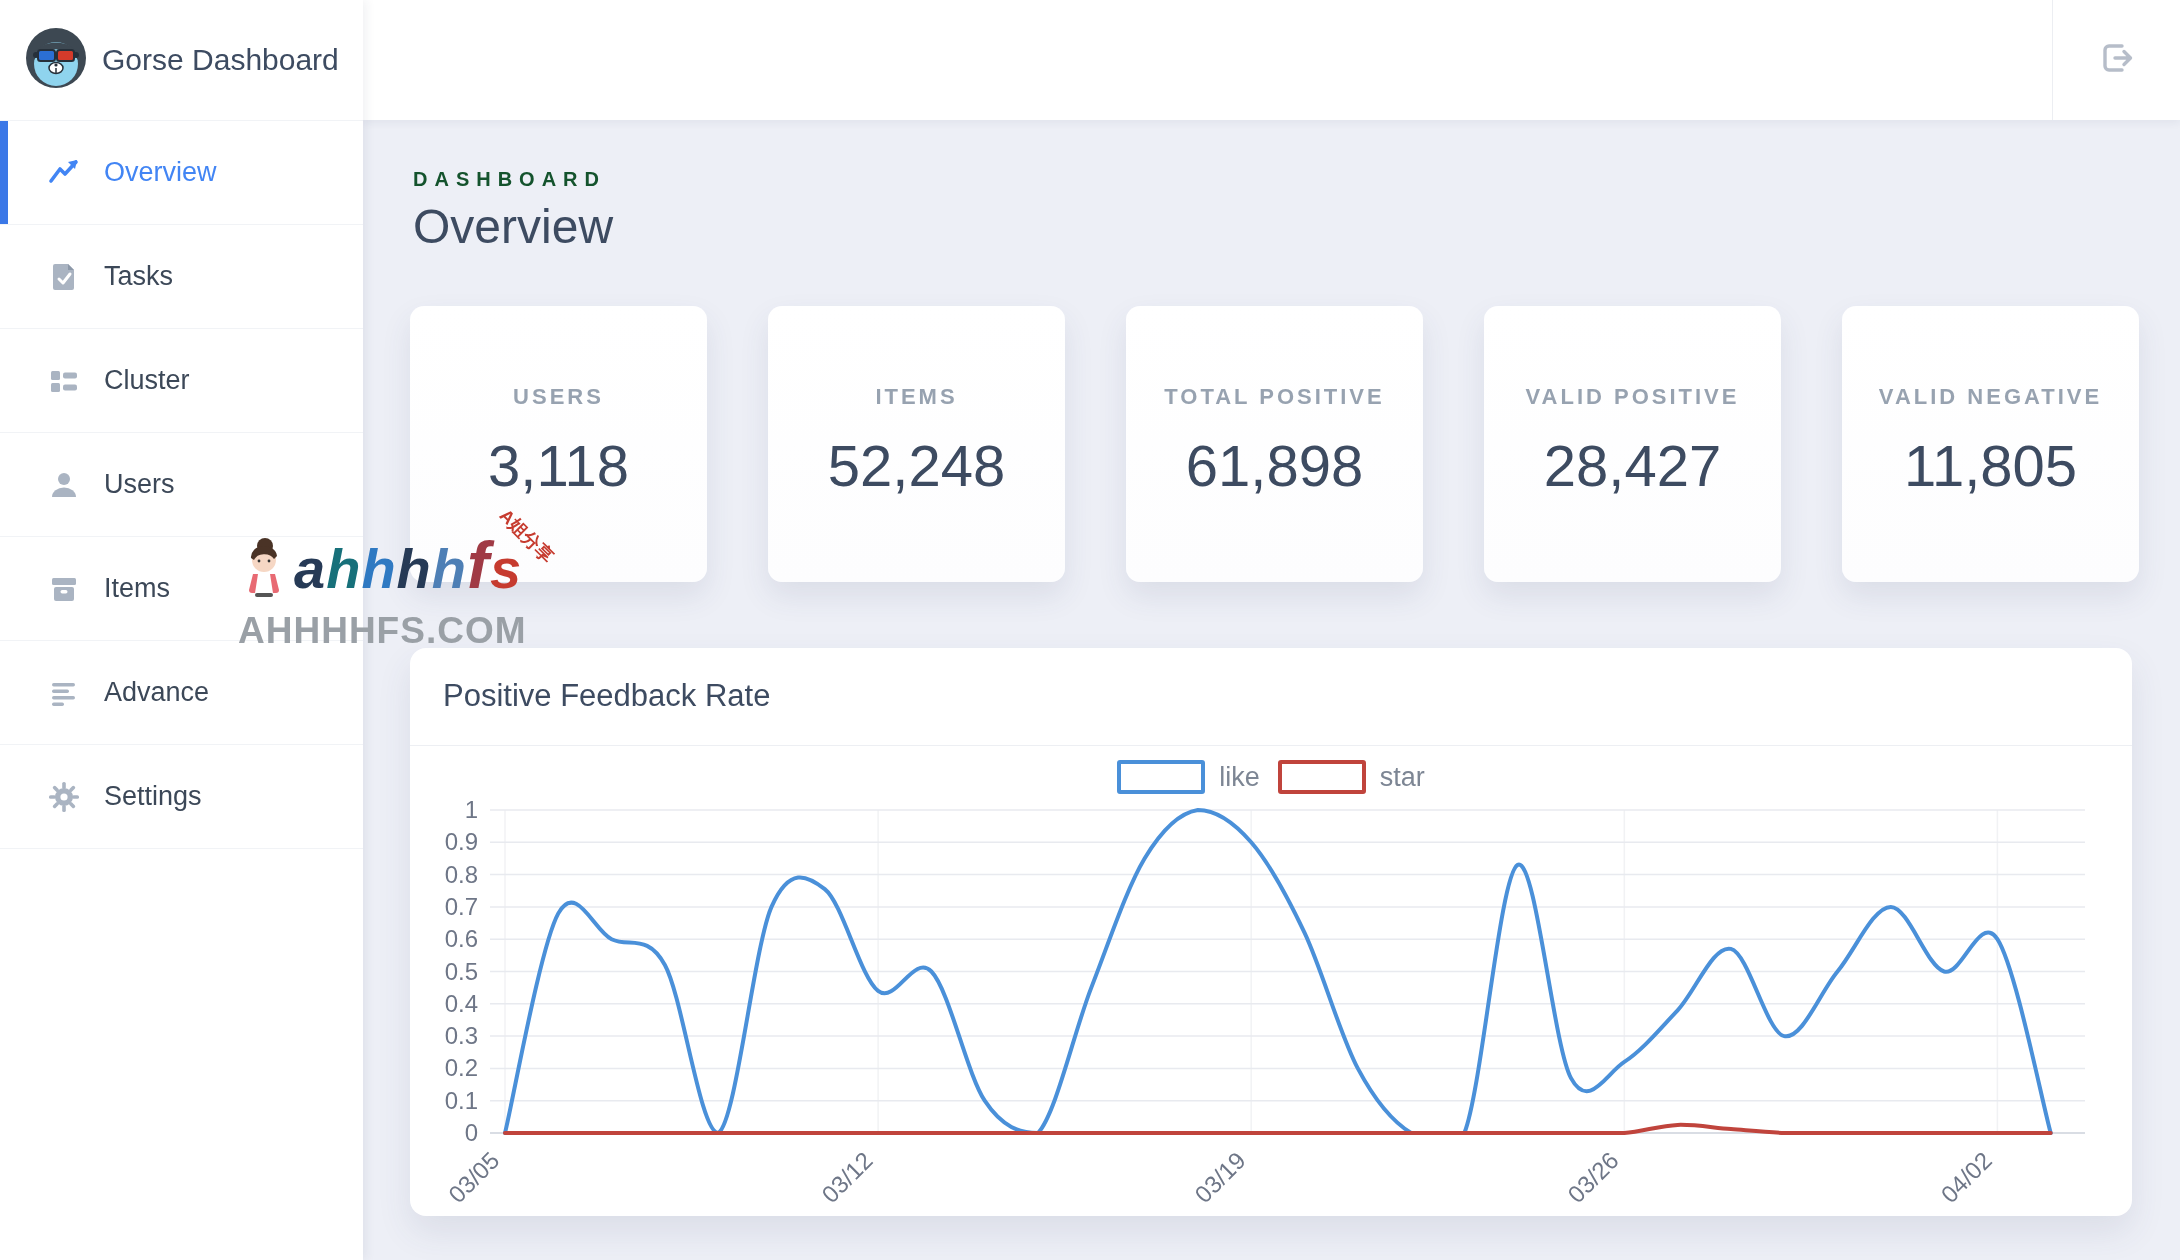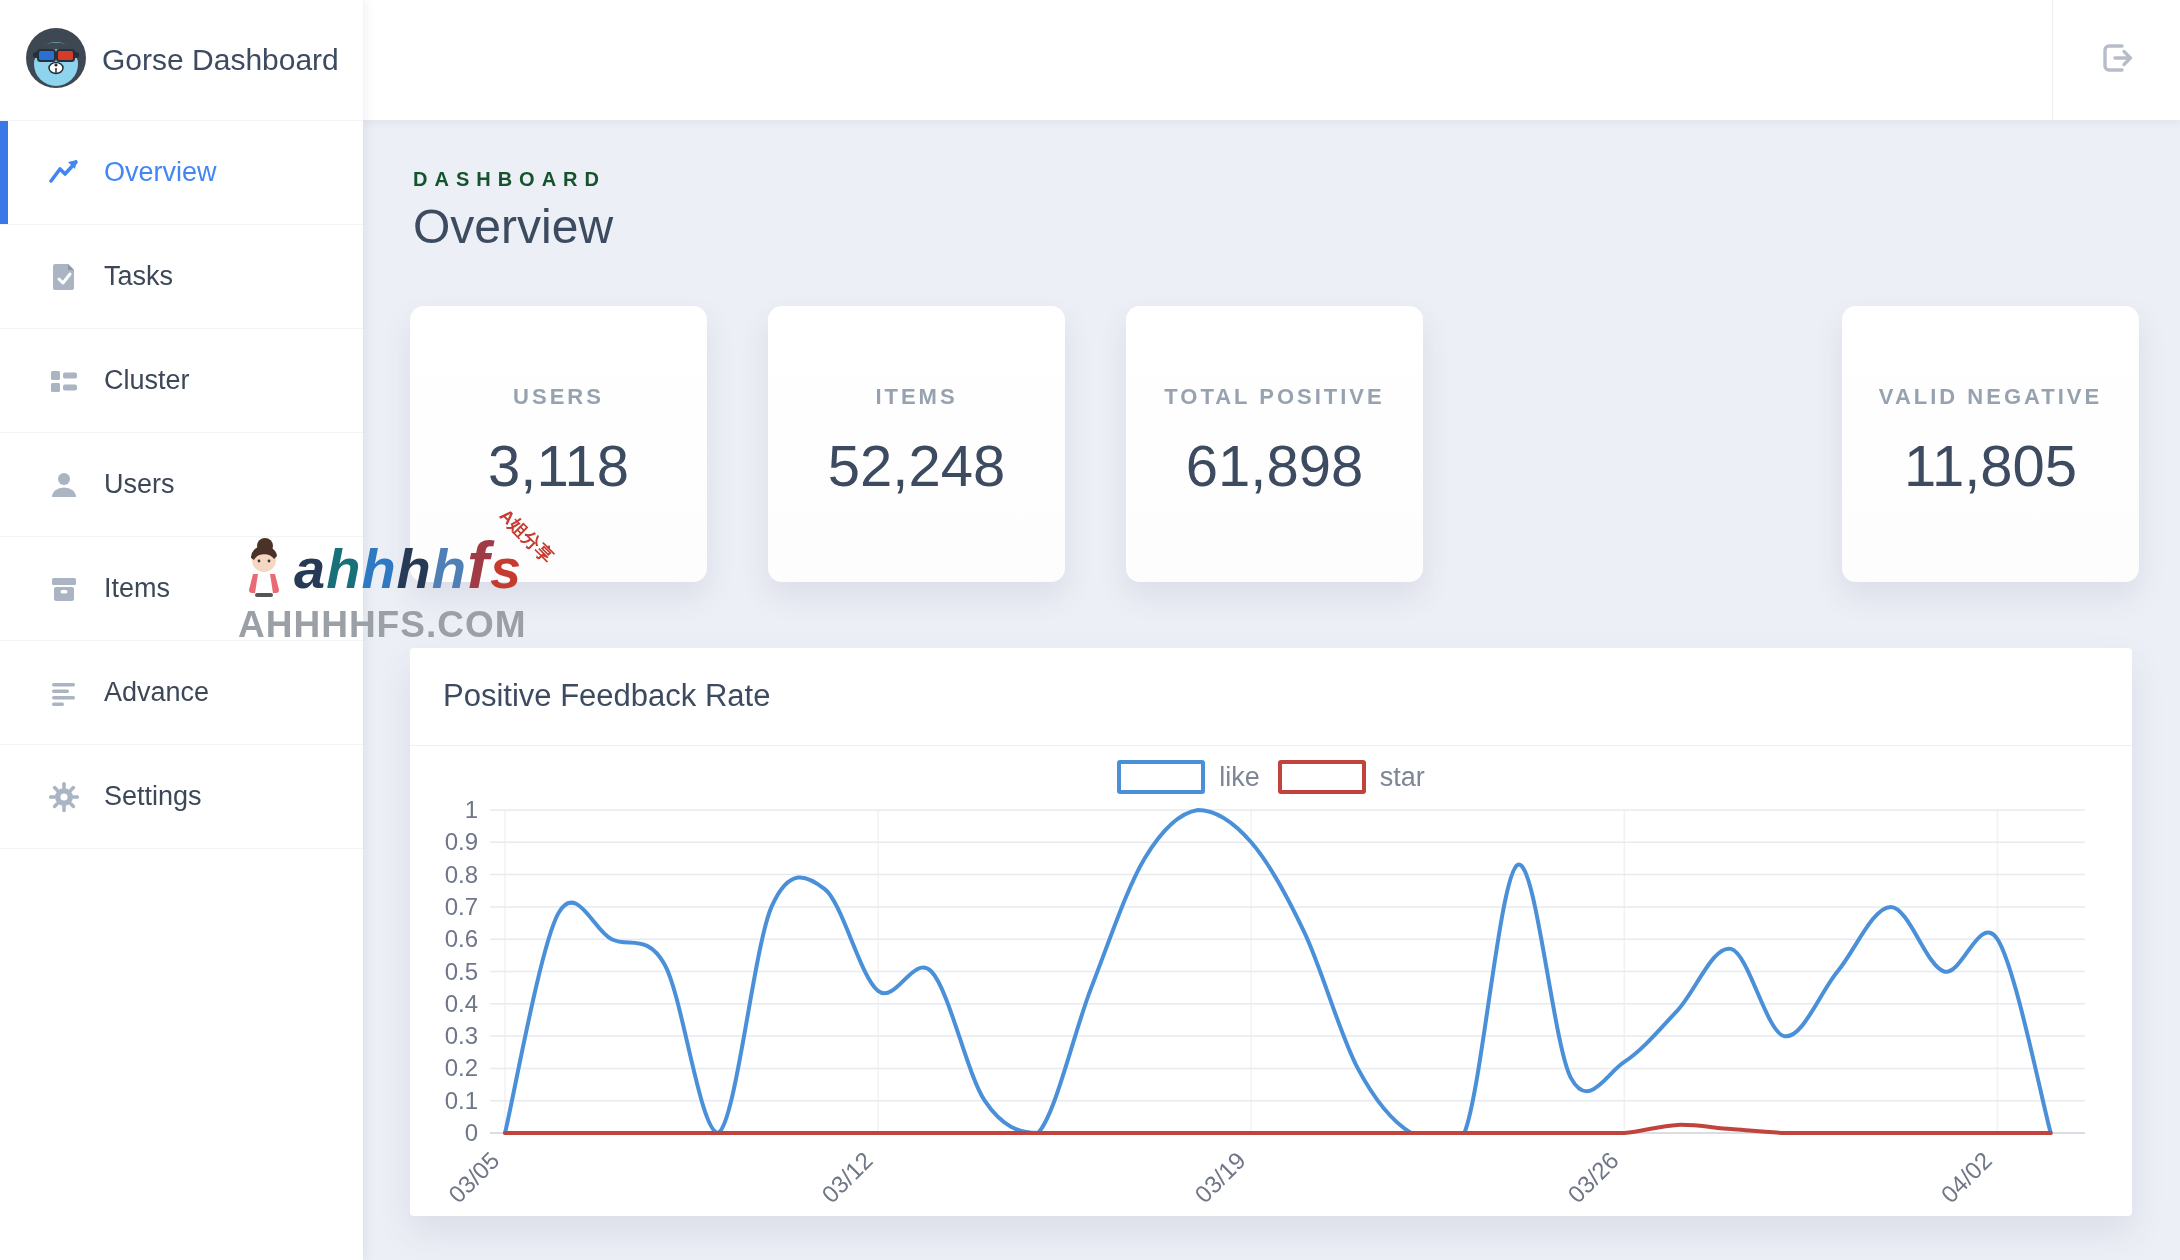--- a/index.html
+++ b/index.html
@@ -27,36 +27,36 @@
   .page-title{font-size:48px;color:#3d4b61;margin-top:8px;font-weight:500;}
 
   
   .stat-card{position:absolute;top:306px;width:297px;height:276px;background:linear-gradient(180deg,#ffffff 0%,#fdfdfe 100%);
              border-radius:14px;box-shadow:0 14px 30px rgba(60,70,110,.10);text-align:center;z-index:2;}
   .stat-label{margin-top:78px;font-size:22px;letter-spacing:3px;color:#97a2b0;font-weight:600;}
   .stat-value{margin-top:22px;font-size:58px;color:#3d4b61;font-weight:500;}
 
   
   .chart-card{position:absolute;left:410px;top:648px;width:1722px;height:568px;background:#ffffff;
-              border-radius:4px;box-shadow:0 16px 34px rgba(60,70,110,.10);z-index:2;}
+              border-radius:16px;box-shadow:0 16px 34px rgba(60,70,110,.10);z-index:2;}
   .chart-title{position:absolute;left:33px;top:30px;font-size:31px;color:#3d4b61;}
   .chart-divider{position:absolute;left:0;top:97px;width:100%;height:1px;background:#edeff3;}
   .legend-row{position:absolute;left:0;top:112px;width:100%;display:flex;justify-content:center;
               align-items:center;gap:18px;z-index:3;}
   .legend-item{display:flex;align-items:center;gap:14px;cursor:pointer;text-align:center;}
   .legend-swatch{width:80px;height:26px;border-radius:3px;background:#fff;border:4px solid #000;}
   .legend-label{font-size:27px;color:#7d8694;}
   .plot-svg{position:absolute;left:0;top:0;width:1722px;height:568px;}
 
   
   .watermark{position:absolute;left:238px;top:536px;z-index:30;pointer-events:none;}
   .wm-row{display:flex;position:relative;}
   .wm-brand{font-size:56px;font-weight:700;font-style:italic;line-height:0.9;letter-spacing:1px;}
   .wm-stamp{position:absolute;right:-34px;top:-12px;font-size:18px;color:#c63b2f;transform:rotate(45deg);font-weight:700;}
-  .wm-domain{font-size:37px;font-weight:700;color:#9aa0a6;letter-spacing:1px;margin-top:2px;}
+  .wm-domain{font-size:37px;font-weight:700;color:#9aa0a6;letter-spacing:1px;margin-top:8px;}
 </style>
 </head>
 <body>
 
 <div id="app">
 
   <div class="topbar">
     <div class="logout-wrap">
       <span>
         <svg width="44" height="44" viewBox="0 0 44 44" fill="none">
@@ -184,20 +184,24 @@
     <div class="stat-label">USERS</div>
     <div class="stat-value">3,118</div>
   </div>
   <div class="stat-card" style="left:768px">
     <div class="stat-label">ITEMS</div>
     <div class="stat-value">52,248</div>
   </div>
   <div class="stat-card" style="left:1126px">
     <div class="stat-label">TOTAL POSITIVE</div>
     <div class="stat-value">61,898</div>
+  </div>
+  <div class="stat-card" style="left:1484px">
+    <div class="stat-label">VALID POSITIVE</div>
+    <div class="stat-value">28,427</div>
   </div>
   <div class="stat-card" style="left:1842px">
     <div class="stat-label">VALID NEGATIVE</div>
     <div class="stat-value">11,805</div>
   </div>
 
   <div class="chart-card">
     <div class="chart-title">Positive Feedback Rate</div>
     <div class="chart-divider"></div>
     <div class="legend-row">

